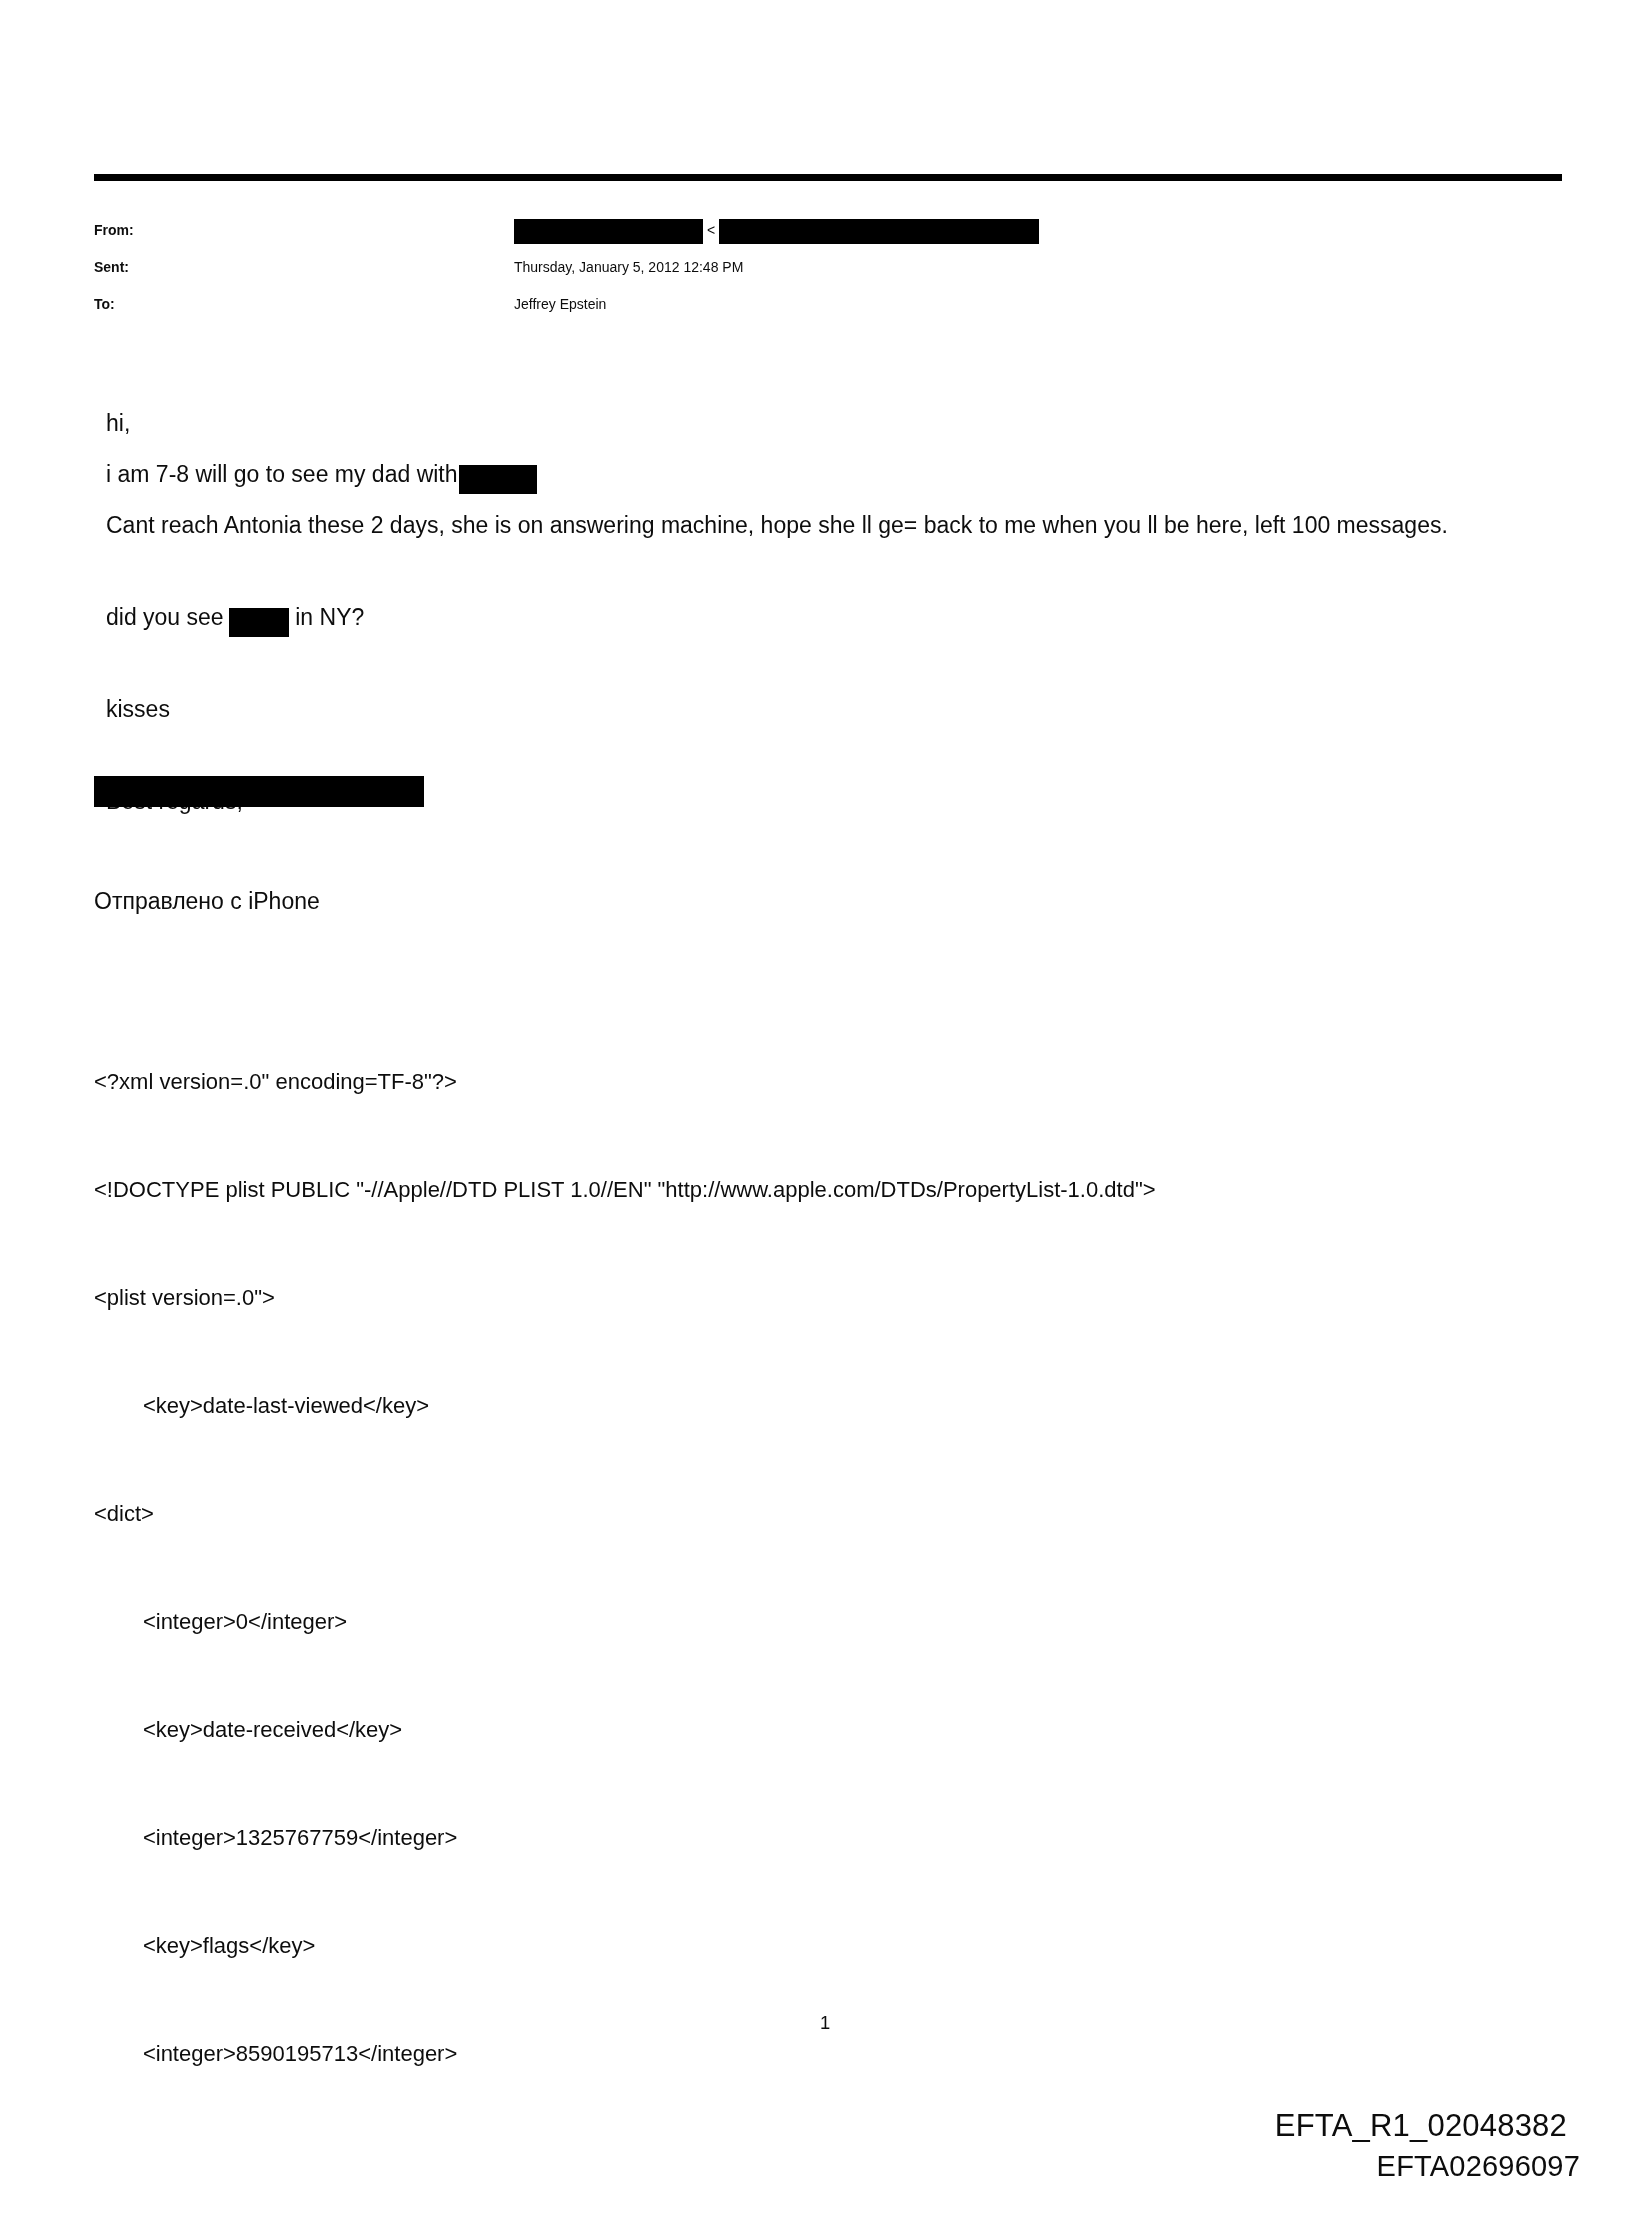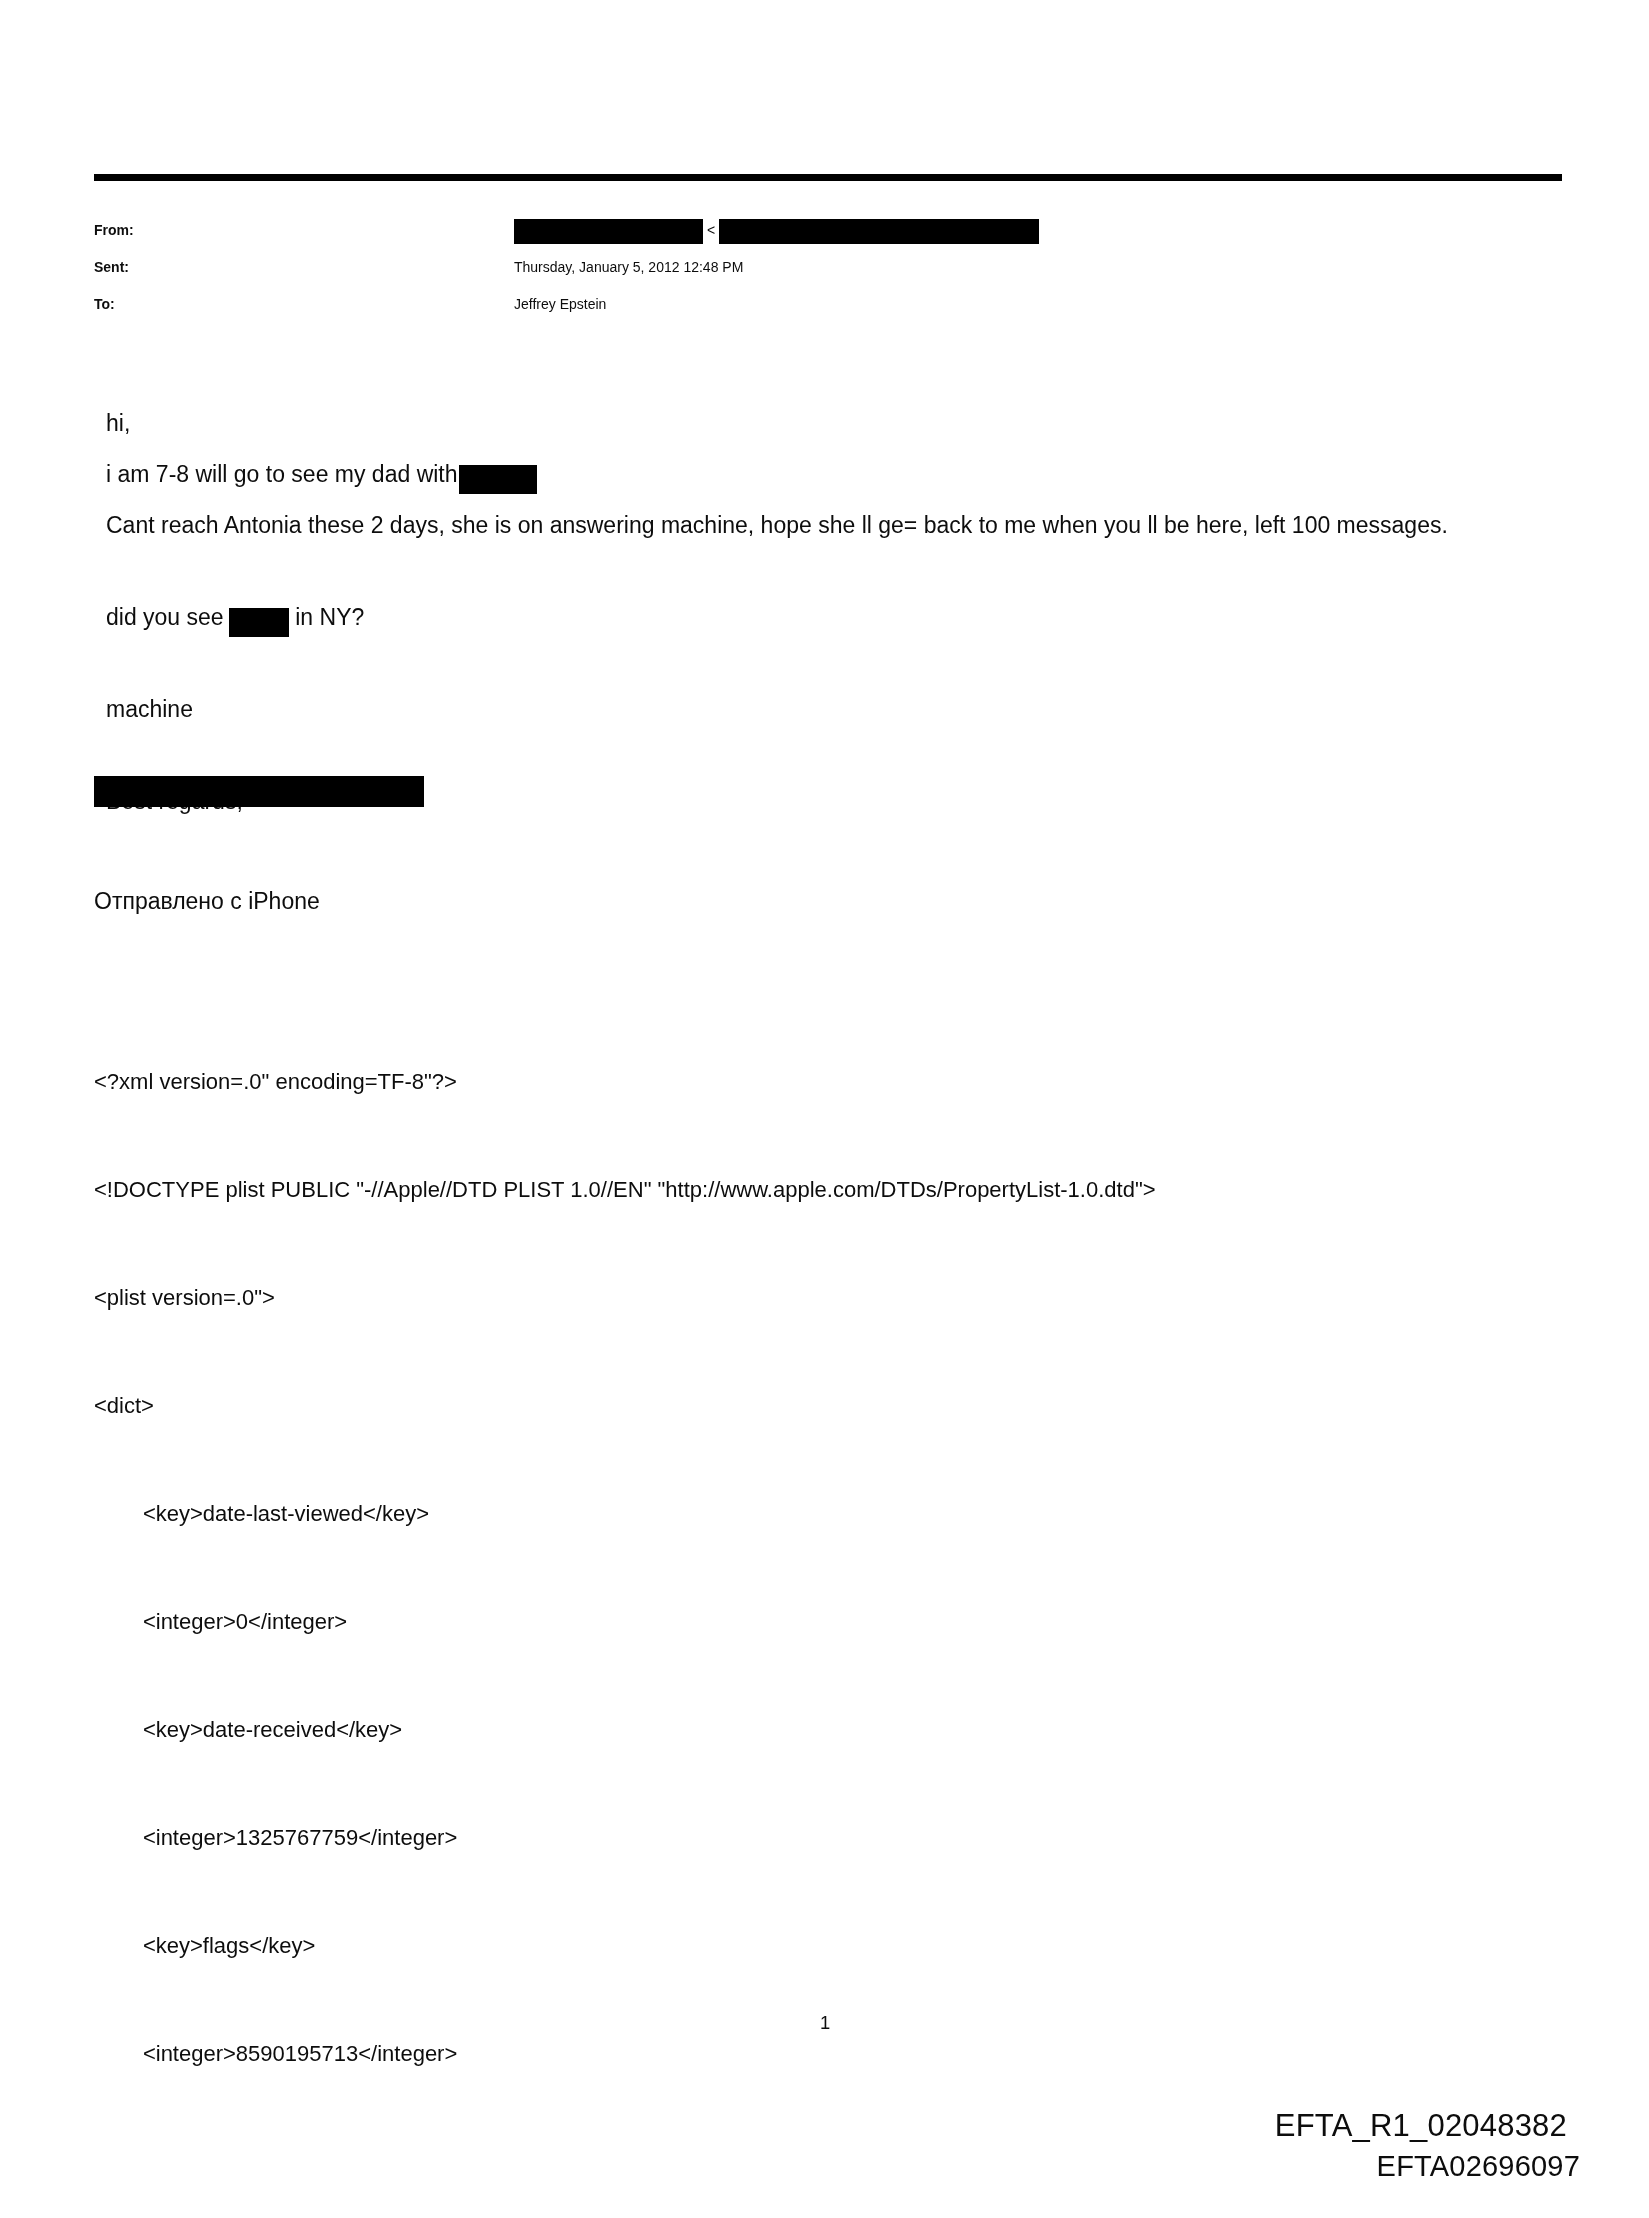--- a/index.html
+++ b/index.html
@@ -155,35 +155,35 @@
     </div>
   </div>
 
   <div class="body-text">
     <p>hi,</p>
     <p><span>i am 7-8 will go to see my dad with</span><span class="redact redact-dad"></span></p>
     <p>Cant reach Antonia these 2 days, she is on answering machine, hope she ll ge= back to me when you ll be here, left 100 messages.</p>
     <div class="gap-sm"></div>
     <p><span>did you see</span><span class="redact redact-ny"></span><span>in NY?</span></p>
     <div class="gap-sm"></div>
-    <p>machine</p>
+    <p>kisses</p>
     <div class="gap-sm"></div>
     <p>Best regards,</p>
   </div>
 
   <div class="sig-redact"></div>
 
   <div class="sent-from">Отправлено с iPhone</div>
 
   <div class="xml">
     <div>&lt;?xml version=.0" encoding=TF-8"?&gt;</div>
     <div>&lt;!DOCTYPE plist PUBLIC "-//Apple//DTD PLIST 1.0//EN" "http://www.apple.com/DTDs/PropertyList-1.0.dtd"&gt;</div>
     <div>&lt;plist version=.0"&gt;</div>
+    <div>        &lt;key&gt;date-last-viewed&lt;/key&gt;</div>
     <div>&lt;dict&gt;</div>
-    <div>        &lt;key&gt;date-last-viewed&lt;/key&gt;</div>
     <div>        &lt;integer&gt;0&lt;/integer&gt;</div>
     <div>        &lt;key&gt;date-received&lt;/key&gt;</div>
     <div>        &lt;integer&gt;1325767759&lt;/integer&gt;</div>
     <div>        &lt;key&gt;flags&lt;/key&gt;</div>
     <div>        &lt;integer&gt;8590195713&lt;/integer&gt;</div>
     
     
     
     
     

